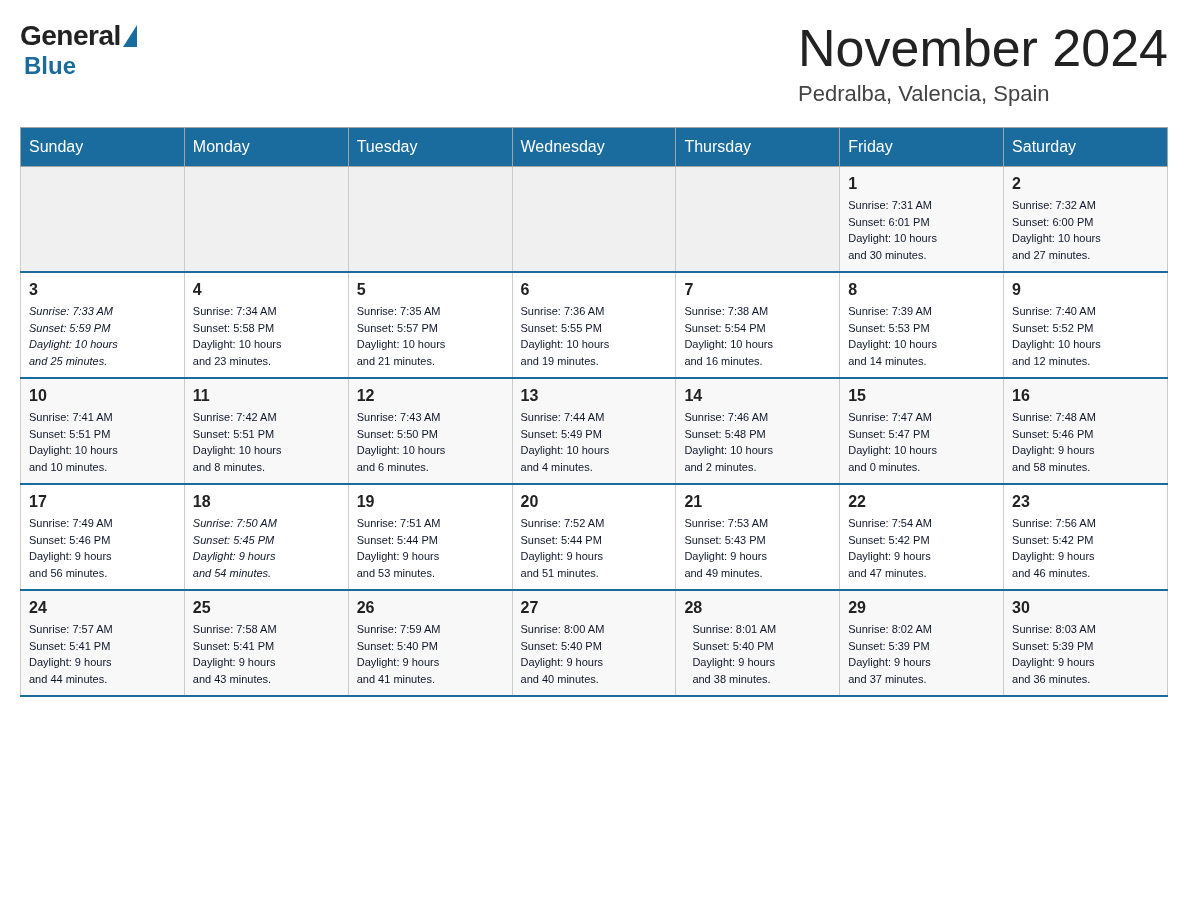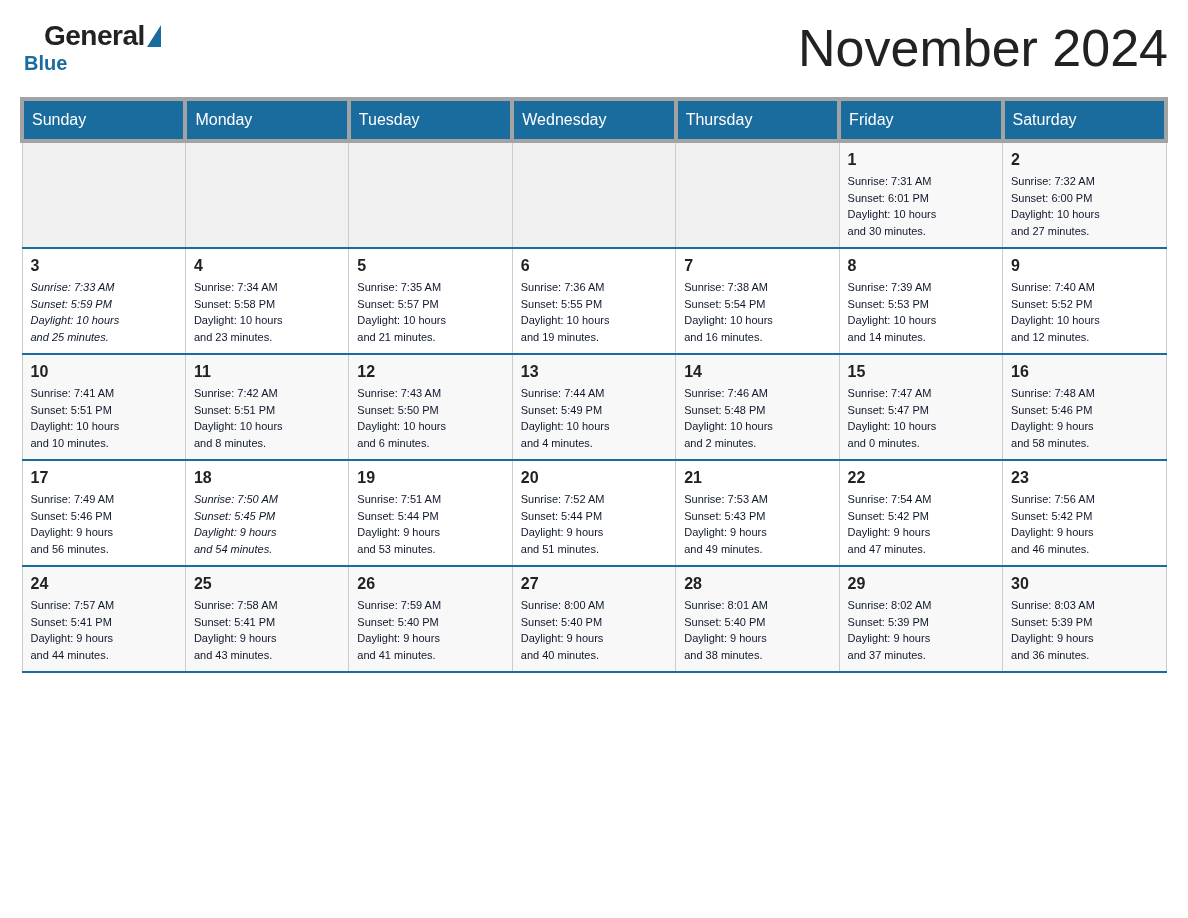--- a/index.html
+++ b/index.html
@@ -17,38 +17,37 @@
       margin-bottom: 20px;
     }
     .logo {
       display: flex;
       flex-direction: column;
       align-items: flex-start;
     }
     .logo-top {
       display: flex;
       align-items: center;
-      margin-left: 24px;
     }
     .logo-general {
       font-size: 28px;
       font-weight: bold;
       color: #222;
       letter-spacing: -0.5px;
     }
     .logo-triangle {
       width: 0;
       height: 0;
       border-left: 14px solid transparent;
       border-bottom: 22px solid #1a6b9e;
       margin-left: 2px;
       margin-bottom: 0px;
     }
     .logo-blue {
-      font-size: 20px;
+      font-size: 24px;
       font-weight: bold;
       color: #1a6b9e;
       margin-left: 4px;
     }
     .title-section {
       text-align: left;
     }
     .month-title {
       font-size: 52px;
       font-weight: normal;
@@ -66,21 +65,21 @@
     }
     thead tr {
       background-color: #1a6b9e;
     }
     thead th {
       color: #fff;
       font-size: 16px;
       font-weight: normal;
       padding: 10px 8px;
       text-align: left;
-      border: 4px solid #a3a3a3;
+      border: 1px solid #a3a3a3;
     }
     tbody tr {
       border-bottom: 2px solid #1a6b9e;
     }
     tbody td {
       vertical-align: top;
       padding: 8px;
       border-right: 1px solid #ccc;
       border-left: 1px solid #ccc;
       width: 14.28%;
@@ -120,20 +119,21 @@
 <div class="header">
   <div class="logo">
     <div class="logo-top">
       <span class="logo-general">General</span>
       <div class="logo-triangle"></div>
     </div>
     <span class="logo-blue">Blue</span>
   </div>
   <div class="title-section">
     <div class="month-title">November 2024</div>
+    <div class="location">Pedralba, Valencia, Spain</div>
   </div>
 </div>
 
 <table>
   <thead>
     <tr>
     <th>Sunday</th>
         <th>Monday</th>
         <th>Tuesday</th>
         <th>Wednesday</th>
@@ -341,21 +341,21 @@
         </td>
         <td class="has-data">
           <div class="day-number">27</div>
           <div class="day-info" style="white-space: pre-line;">Sunrise: 8:00 AM
 Sunset: 5:40 PM
 Daylight: 9 hours
 and 40 minutes.</div>
         </td>
         <td class="has-data">
           <div class="day-number">28</div>
-          <div class="day-info" style="white-space: pre-line;">Sunrise: 8:01 AM
+          <div class="day-info" style="white-space: pre-line; margin-left: 8px;">Sunrise: 8:01 AM
 Sunset: 5:40 PM
 Daylight: 9 hours
 and 38 minutes.</div>
         </td>
         <td class="has-data">
           <div class="day-number">29</div>
           <div class="day-info" style="white-space: pre-line;">Sunrise: 8:02 AM
 Sunset: 5:39 PM
 Daylight: 9 hours
 and 37 minutes.</div>

